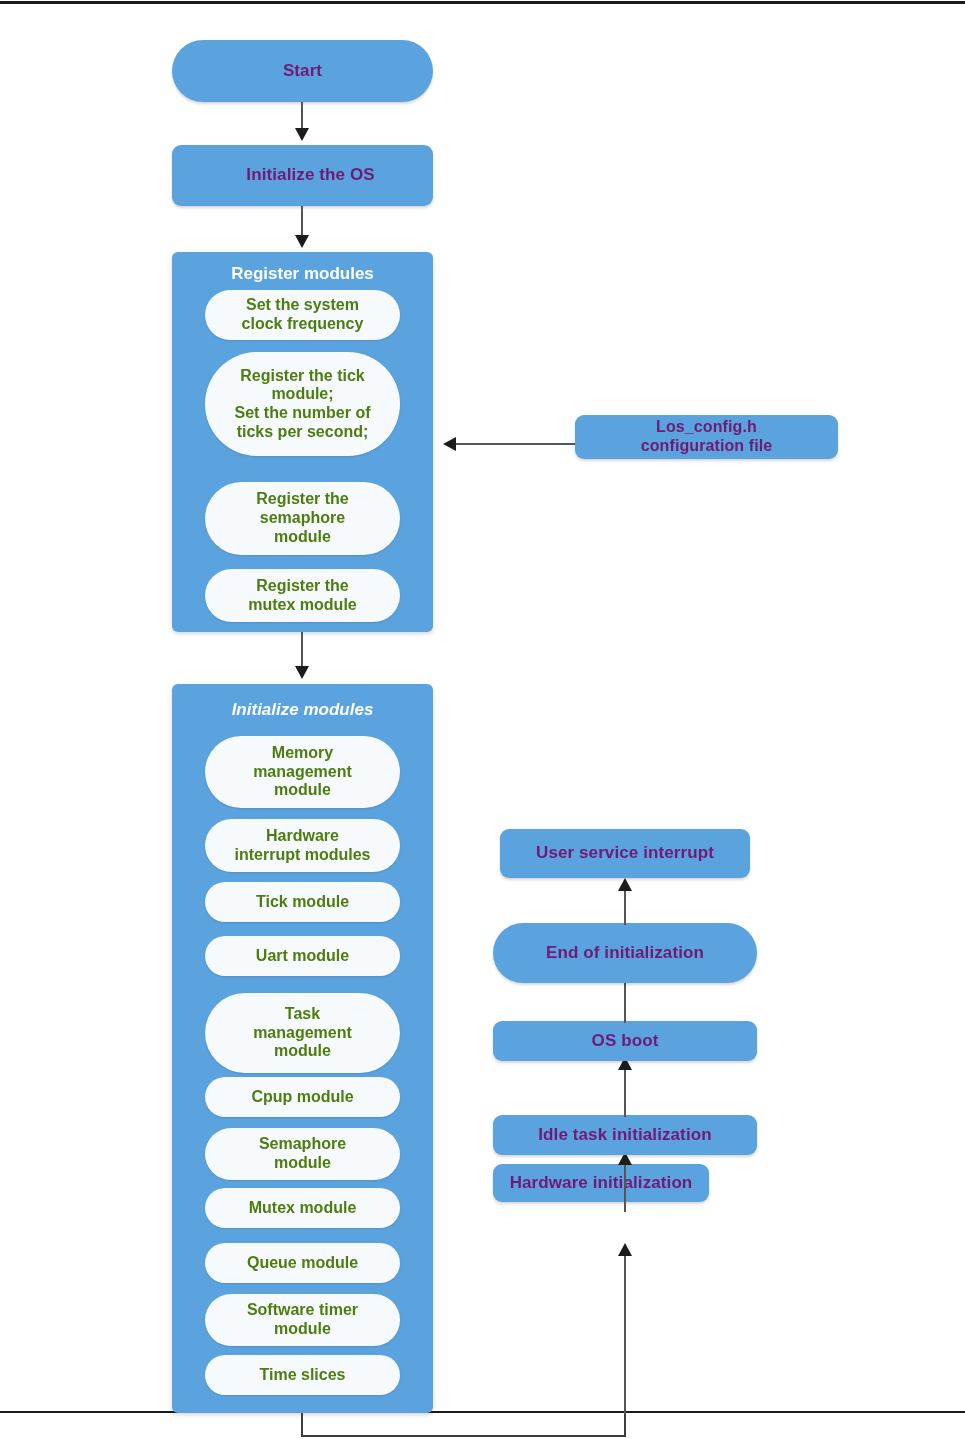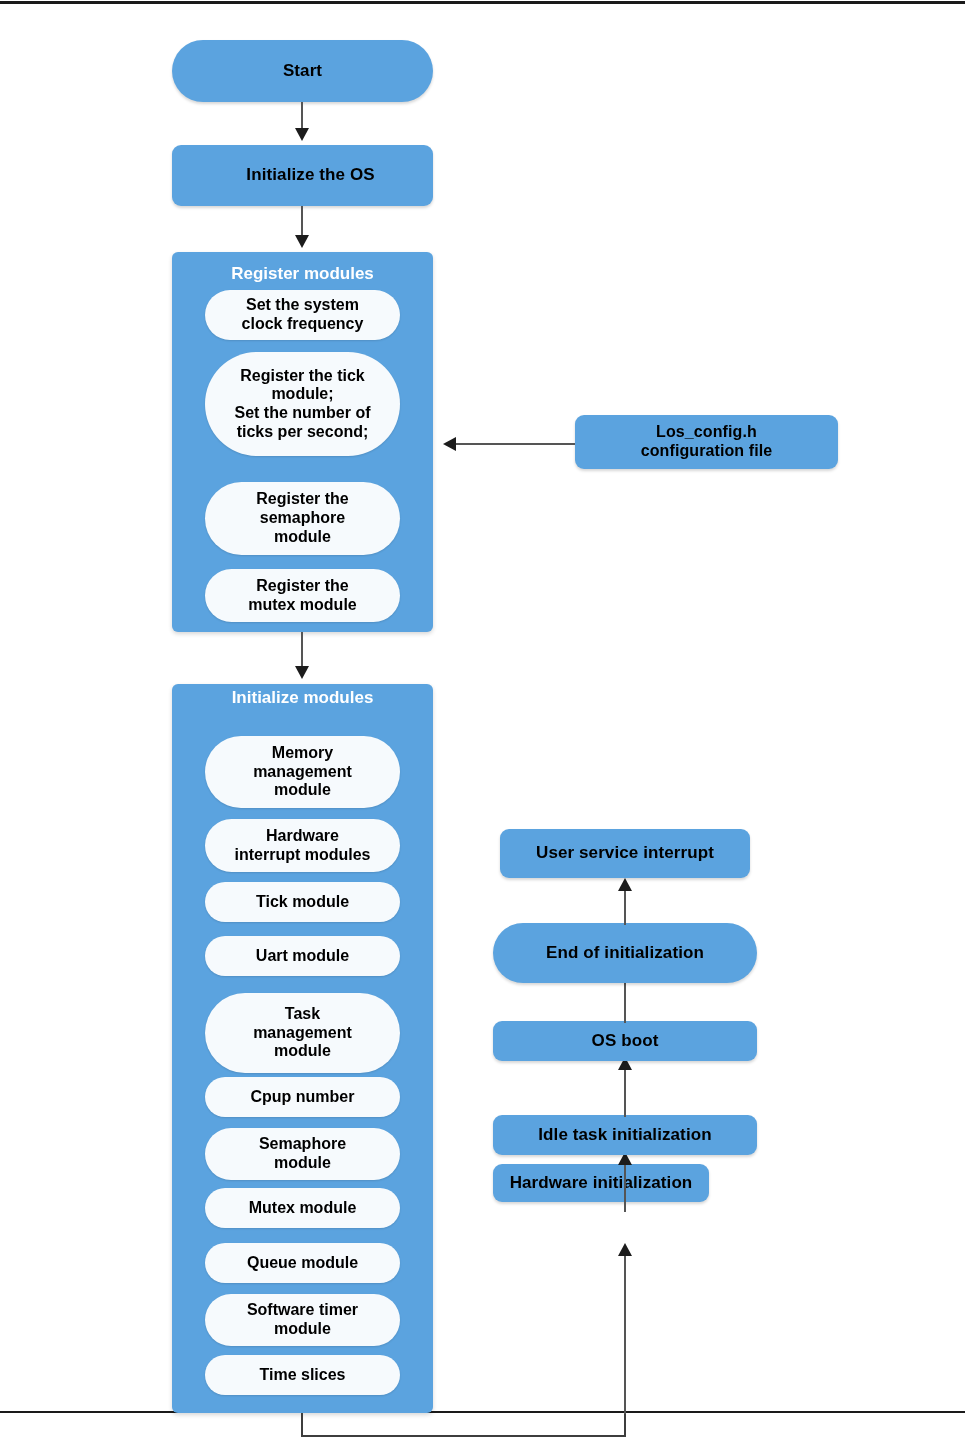--- a/index.html
+++ b/index.html
@@ -30,21 +30,21 @@
   .page-rule.bottom{ top: 1411px; height: 2px; }
 
   
   .node {
     position: absolute;
     box-sizing: border-box;
     display: flex;
     align-items: center;
     justify-content: center;
     text-align: center;
-    color: #000000;
+    color: #701a75;
     font-weight: bold;
     letter-spacing: .1px;
     background: #5BA3DF;
     box-shadow: 0 2px 3px rgba(0,0,0,0.16);
   }
   .node.pill     { border-radius: 999px; }
   .node.rounded  { border-radius: 9px; }
   .node .txt { white-space: pre-line; line-height: 1.18; }
 
   
@@ -67,21 +67,21 @@
 
   
   .subpill {
     position: absolute;
     box-sizing: border-box;
     display: flex;
     align-items: center;
     justify-content: center;
     text-align: center;
     background: #F6FAFD;
-    color: #000000;
+    color: #4d7c0f;
     font-weight: bold;
     border-radius: 999px;
     box-shadow: 0 1px 2px rgba(0,0,0,0.12);
   }
   .subpill .txt { white-space: pre-line; line-height: 1.17; }
 
   
   .conn {
     position: absolute;
     background: #555555;
@@ -159,33 +159,33 @@
     <span class="txt">Register the
 semaphore
 module</span>
   </div>
 
   <div class="subpill" style="left:205px; top:569px; width:195px; height:53px; font-size:16px;">
     <span class="txt">Register the
 mutex module</span>
   </div>
 
-  <div class="node rounded" style="left:575px; top:415px; width:263px; height:54px; font-size:16px;">
+  <div class="node rounded" style="left:575px; top:415px; width:263px; height:44px; font-size:16px;">
     <span class="txt">Los_config.h
 configuration file</span>
   </div>
 
   <div class="conn h" style="left:456px; top:443px; width:119px;"></div>
   <div class="arrowhead left" style="left:443px; top:437px;"></div>
 
   <div class="conn v" style="left:301px; top:632px; height:38px;"></div>
   <div class="arrowhead down" style="left:295px; top:666px;"></div>
 
   <div class="group" style="left:172px; top:684px; width:261px; height:729px;">
-    <div class="group-title" style="top:4px;">Initialize modules</div>
+    <div class="group-title" style="top:16px;font-style:italic;">Initialize modules</div>
   </div>
 
   <div class="subpill" style="left:205px; top:736px; width:195px; height:72px; font-size:16px;">
     <span class="txt">Memory
 management
 module</span>
   </div>
 
   <div class="subpill" style="left:205px; top:819px; width:195px; height:53px; font-size:16px;">
     <span class="txt">Hardware
@@ -200,21 +200,21 @@
     <span class="txt">Uart module</span>
   </div>
 
   <div class="subpill" style="left:205px; top:993px; width:195px; height:80px; font-size:16px;">
     <span class="txt">Task
 management
 module</span>
   </div>
 
   <div class="subpill" style="left:205px; top:1077px; width:195px; height:40px; font-size:16px;">
-    <span class="txt">Cpup number</span>
+    <span class="txt">Cpup module</span>
   </div>
 
   <div class="subpill" style="left:205px; top:1128px; width:195px; height:52px; font-size:16px;">
     <span class="txt">Semaphore
 module</span>
   </div>
 
   <div class="subpill" style="left:205px; top:1188px; width:195px; height:40px; font-size:16px;">
     <span class="txt">Mutex module</span>
   </div>

